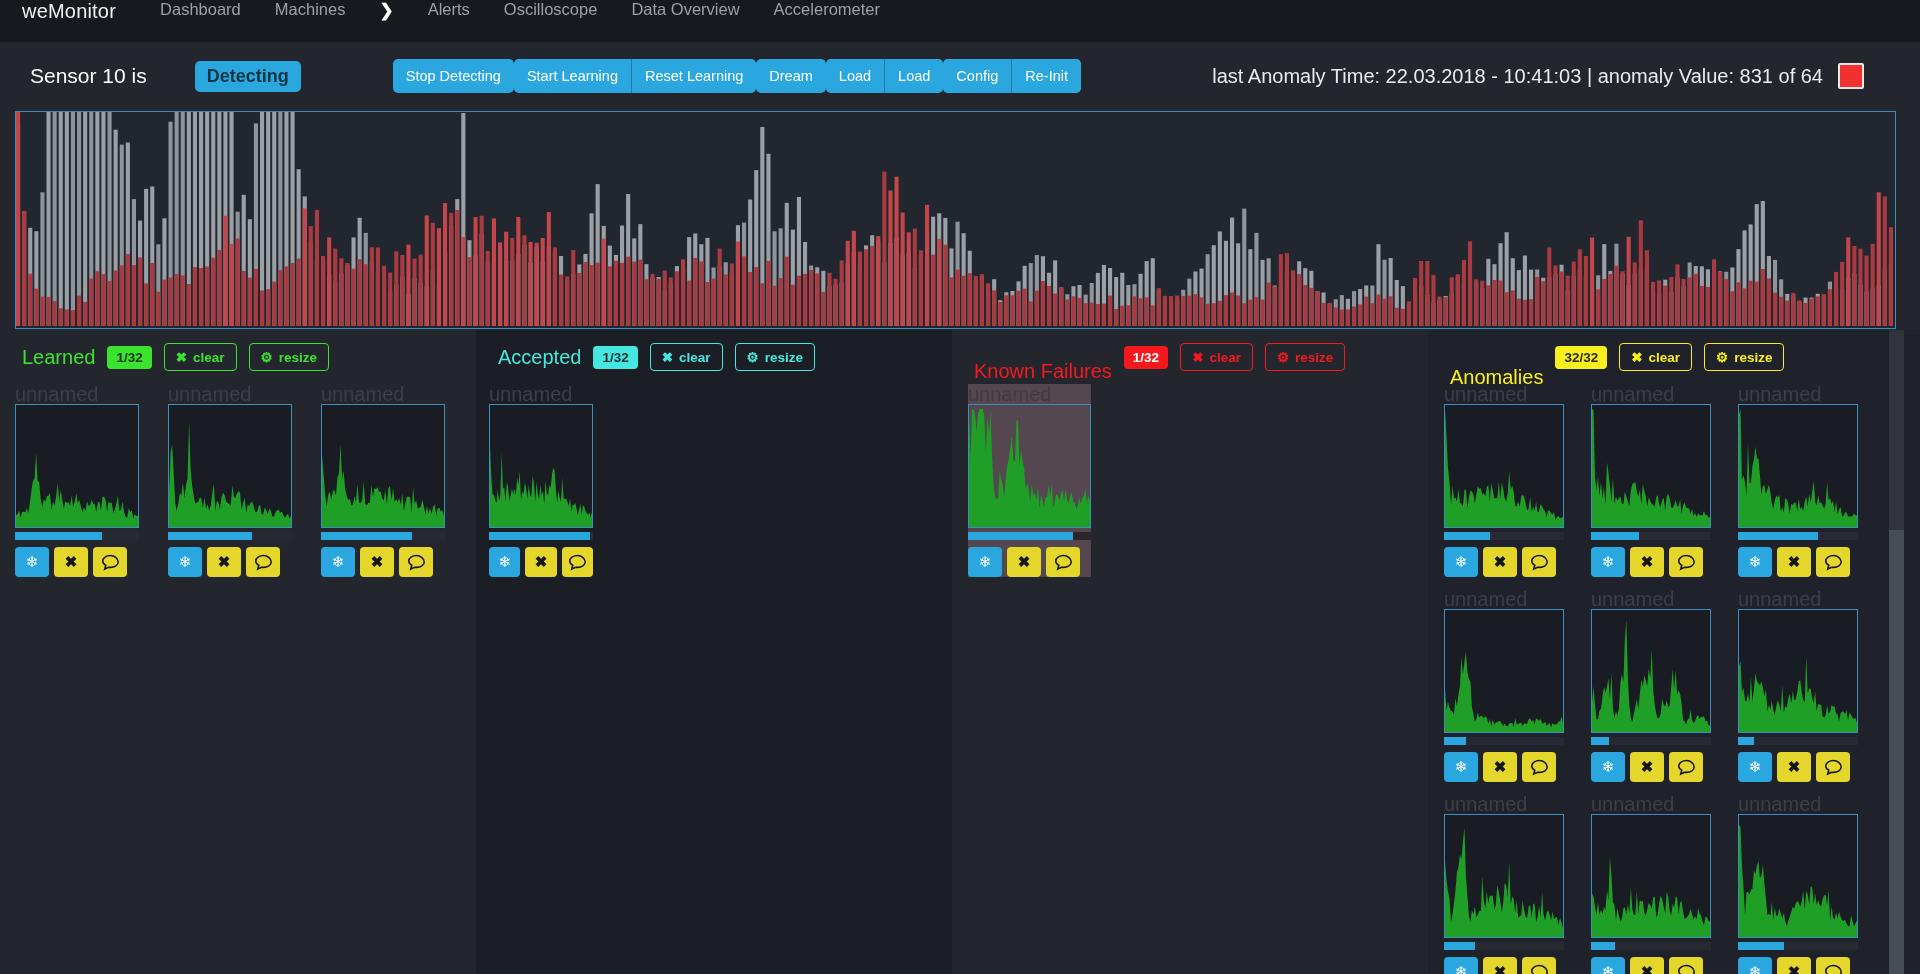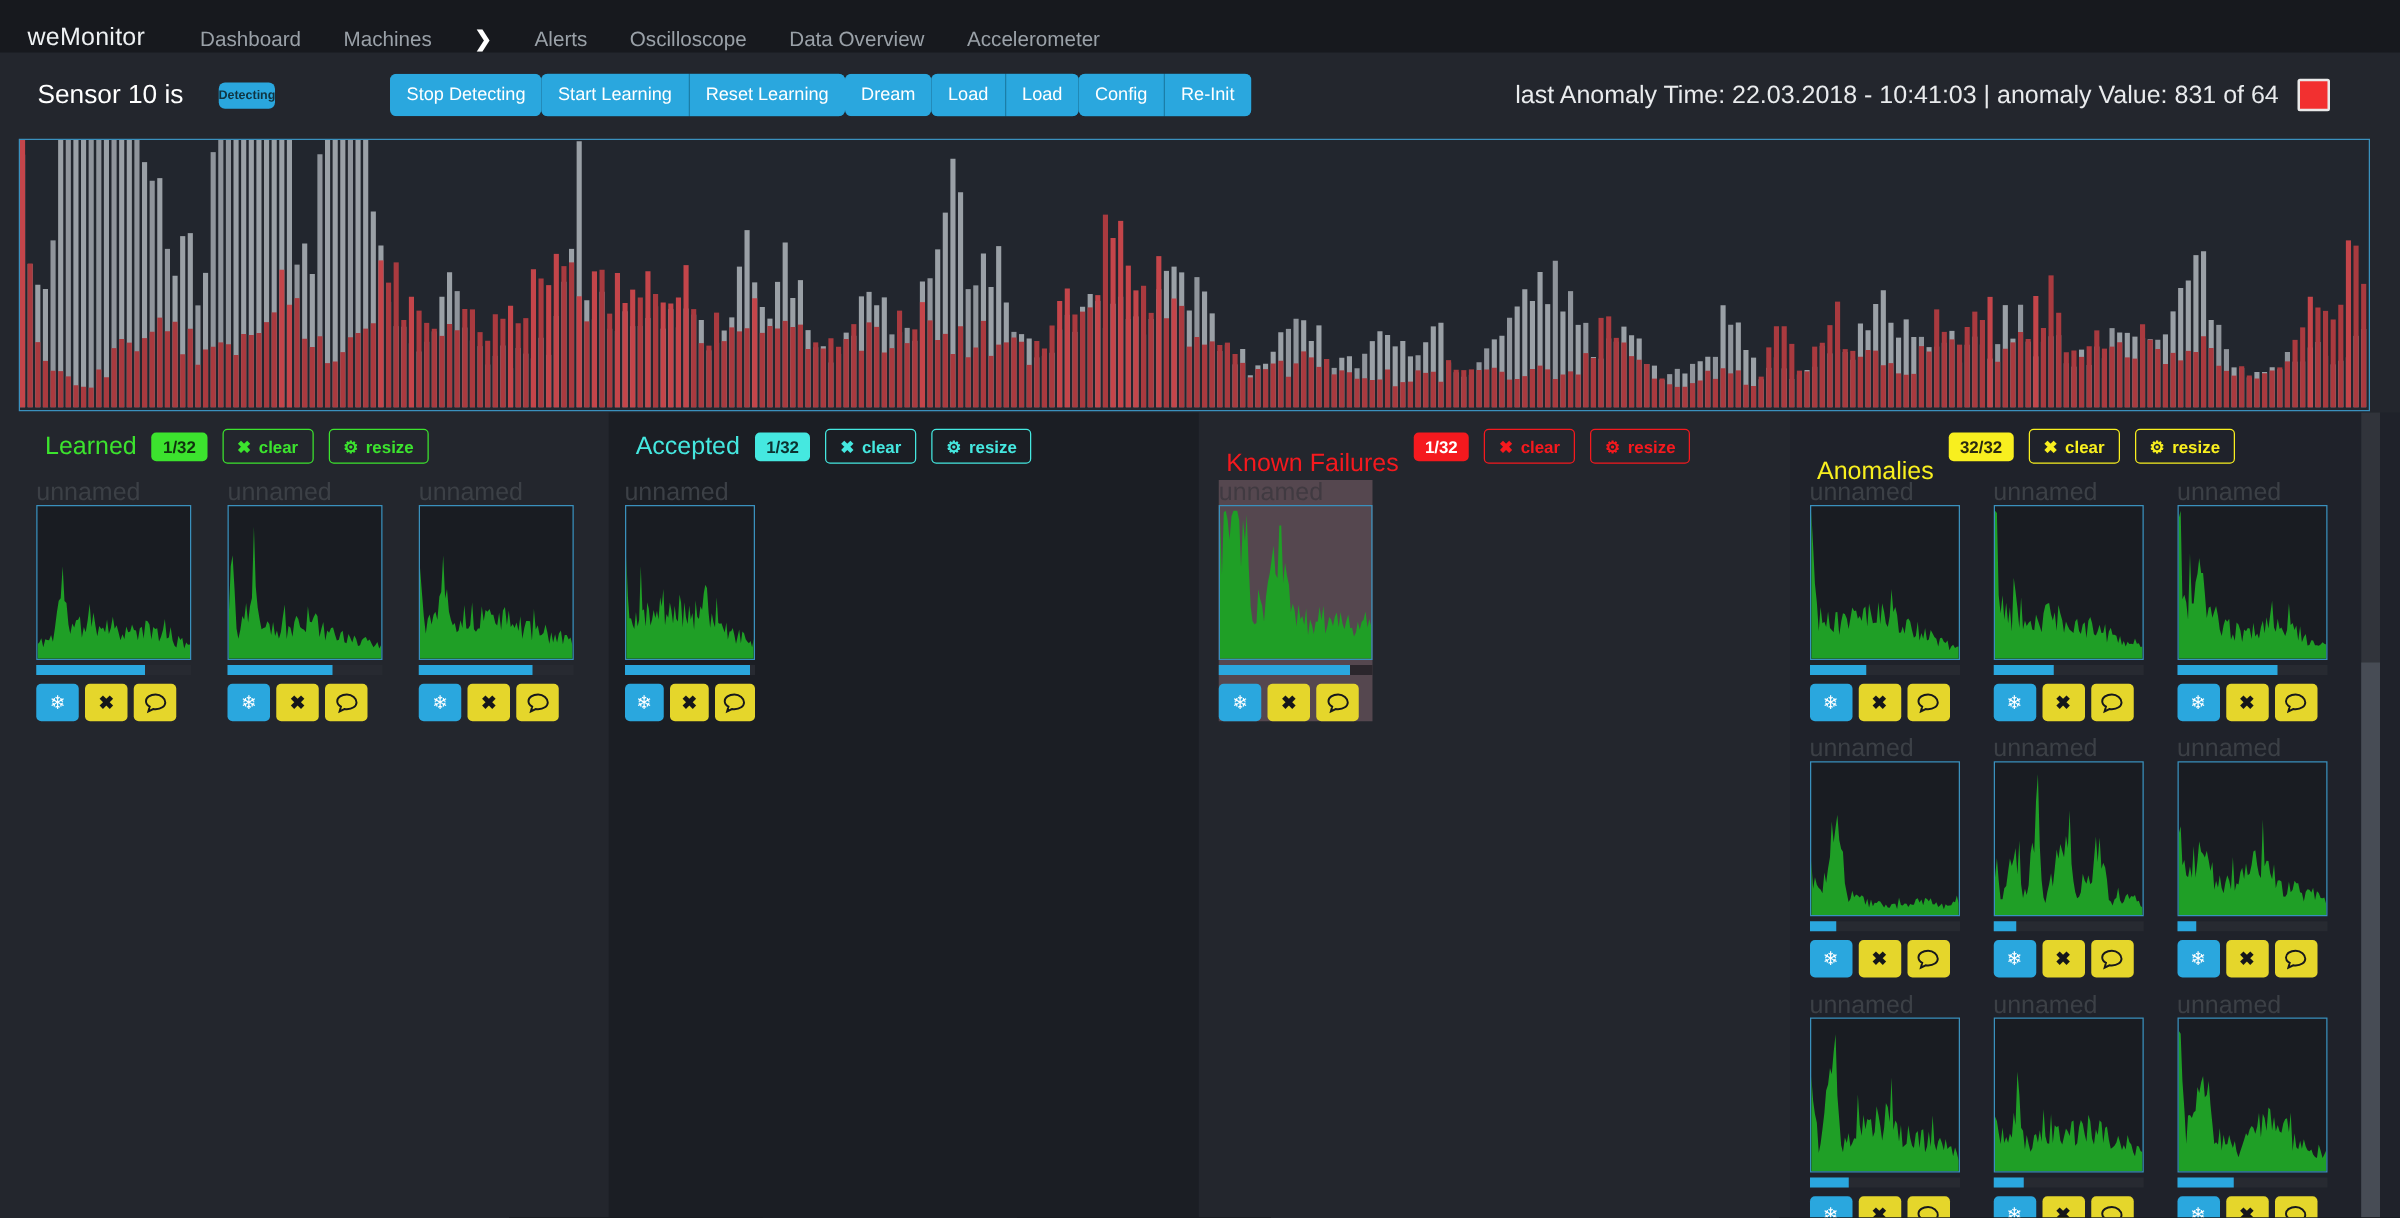--- a/index.html
+++ b/index.html
@@ -1,28 +1,28 @@
 <!DOCTYPE html>
 <html><head>
 <meta charset="utf-8">
 <style>
   html,body{margin:0;padding:0;background:#15171b;}
   .page{position:relative;width:1920px;height:974px;background:#23262d;overflow:hidden;
         font-family:"Liberation Sans",sans-serif;}
 
   
-  .topnav{height:42px;background:#17191e;display:flex;align-items:flex-end;padding-left:22px;}
+  .topnav{height:42px;background:#17191e;display:flex;align-items:flex-start;padding-left:22px;}
   .brand{color:#eef1f3;font-size:20px;margin-right:44px;letter-spacing:.2px;}
   .nav-item{color:#9aa1a8;font-size:16.5px;margin-right:34px;cursor:pointer;}
   .nav-chevron{color:#ffffff;font-weight:bold;font-size:17px;margin-right:34px;}
 
   
   .toolbar{height:68px;display:flex;align-items:center;}
   .sensor-title{color:#ffffff;font-size:21px;margin-left:30px;display:flex;align-items:center;gap:28px;white-space:nowrap;}
-  .badge-detecting{background:#2aa7de;color:#103441;font-size:10px;font-weight:bold;padding:5px 0;border-radius:5px;}
+  .badge-detecting{background:#2aa7de;color:#103441;font-size:18px;font-weight:bold;padding:5px 12px;border-radius:5px;margin-left:20px;}
   .btn-groups{display:flex;margin-left:92px;gap:0;}
   .btn-group{display:flex;border-radius:5px;overflow:hidden;gap:1px;background:#1b7ea8;}
   .tb-btn{background:#2aa7de;color:#fff;font-size:14.5px;padding:9px 13px;border:none;cursor:pointer;
           font-family:"Liberation Sans",sans-serif;white-space:nowrap;}
   .anomaly-info{margin-left:auto;margin-right:56px;color:#e9ebed;font-size:20px;display:flex;align-items:center;gap:15px;white-space:nowrap;}
   .alarm-square{width:22px;height:22px;background:#f23030;border:2px solid #e9e9e9;border-radius:2px;}
 
   
   .main-chart{position:absolute;left:15px;top:111px;width:1879px;height:216px;
               border:1px solid #3a90bd;background:#22262e;box-sizing:content-box;}
@@ -719,21 +719,21 @@
         <rect x="1860.7" y="173.8" width="4.1" height="40.2" fill="#9aa0a6"></rect>
         <rect x="1860.7" y="80.3" width="4.1" height="133.7" fill="#c4454a"></rect>
         <rect x="1866.8" y="156.7" width="4.1" height="57.3" fill="#9aa0a6"></rect>
         <rect x="1866.8" y="84.5" width="4.1" height="129.5" fill="#a93a3f"></rect>
         <rect x="1872.9" y="151.2" width="4.1" height="62.8" fill="#9aa0a6"></rect>
         <rect x="1872.9" y="115.1" width="4.1" height="98.9" fill="#a93a3f"></rect>
       </svg>
   </div>
 
   <div class="panels" id="panelsRow">
-      <div class="panel" style="width: 476px; background: transparent; margin-left: 14px;">
+      <div class="panel" style="width: 476px; background: transparent;">
         <div class="panel-header">
           <span class="panel-title" style="color: rgb(60, 227, 46);">Learned</span>
           <span class="panel-count" style="background: rgb(60, 227, 46); color: rgb(16, 51, 14);">1/32</span>
           <button class="panel-btn" style="color: rgb(60, 227, 46); border-color: rgb(60, 227, 46);">
             <span>✖</span>
             <span>clear</span>
           </button>
           <button class="panel-btn" style="color: rgb(60, 227, 46); border-color: rgb(60, 227, 46);">
             <span>⚙</span>
             <span>resize</span>

